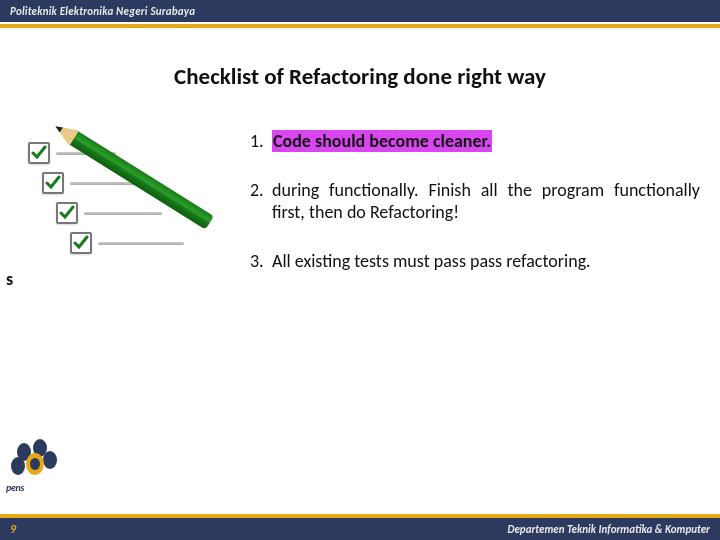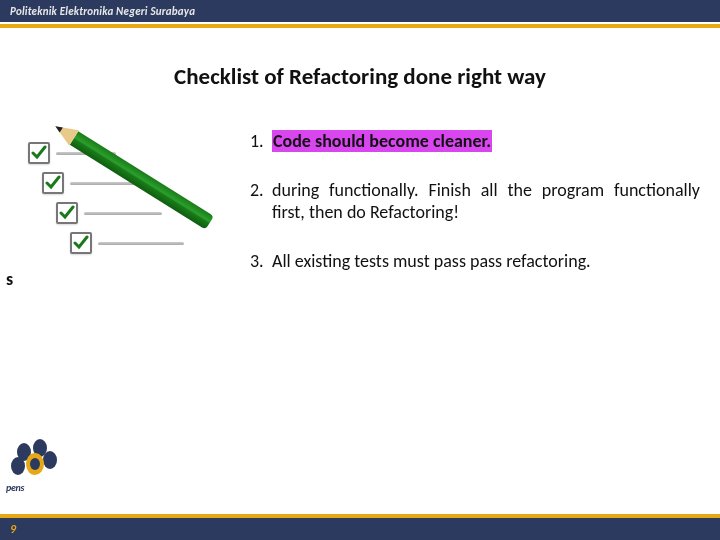--- a/index.html
+++ b/index.html
@@ -298,13 +298,14 @@
       </g>
     </svg>
     <span class="pens-text">pens</span>
   </div>
 
 </div>
 
 <div class="bottom-gold"></div>
 <div class="bottom-bar">
   <span class="page-num">9</span>
+  <span class="dept">Departemen Teknik Informatika &amp; Komputer</span>
 </div>
 
 </body></html>

